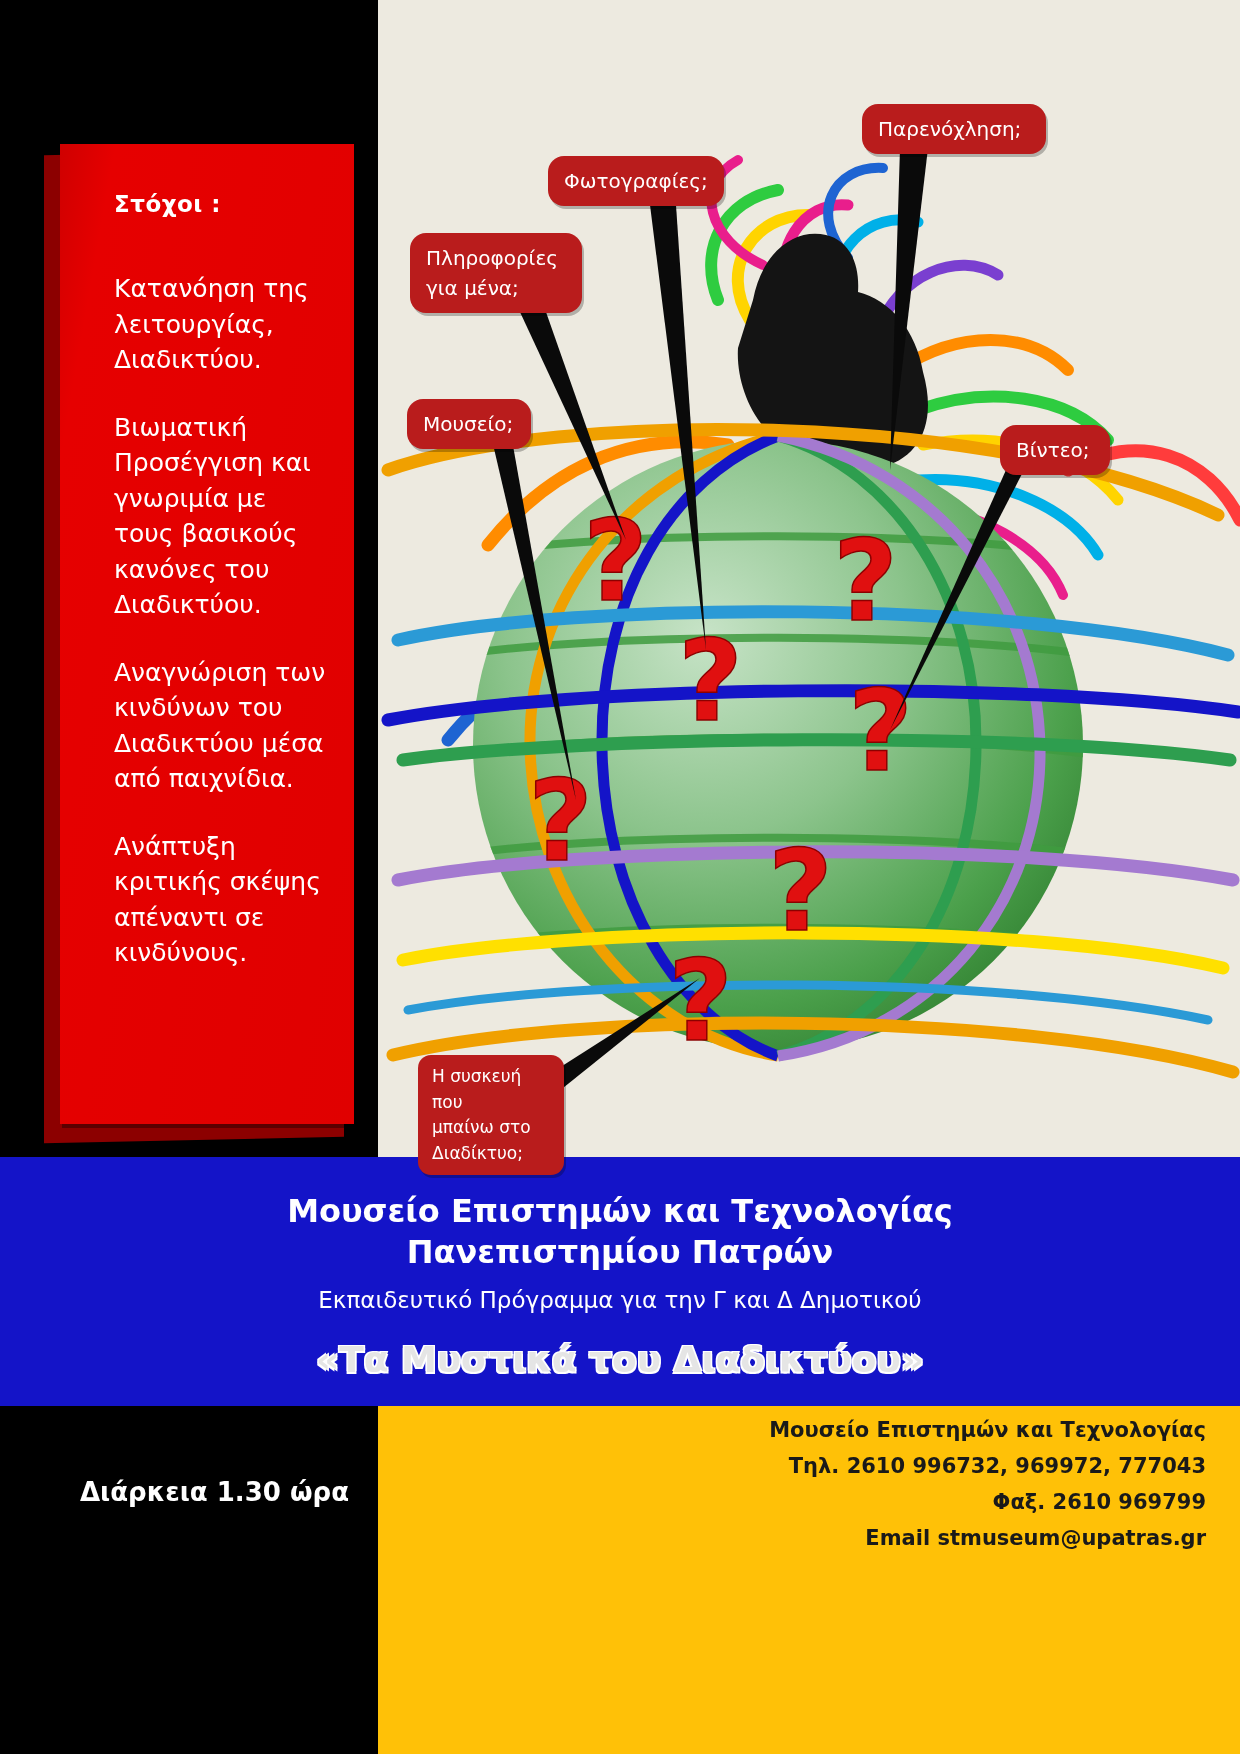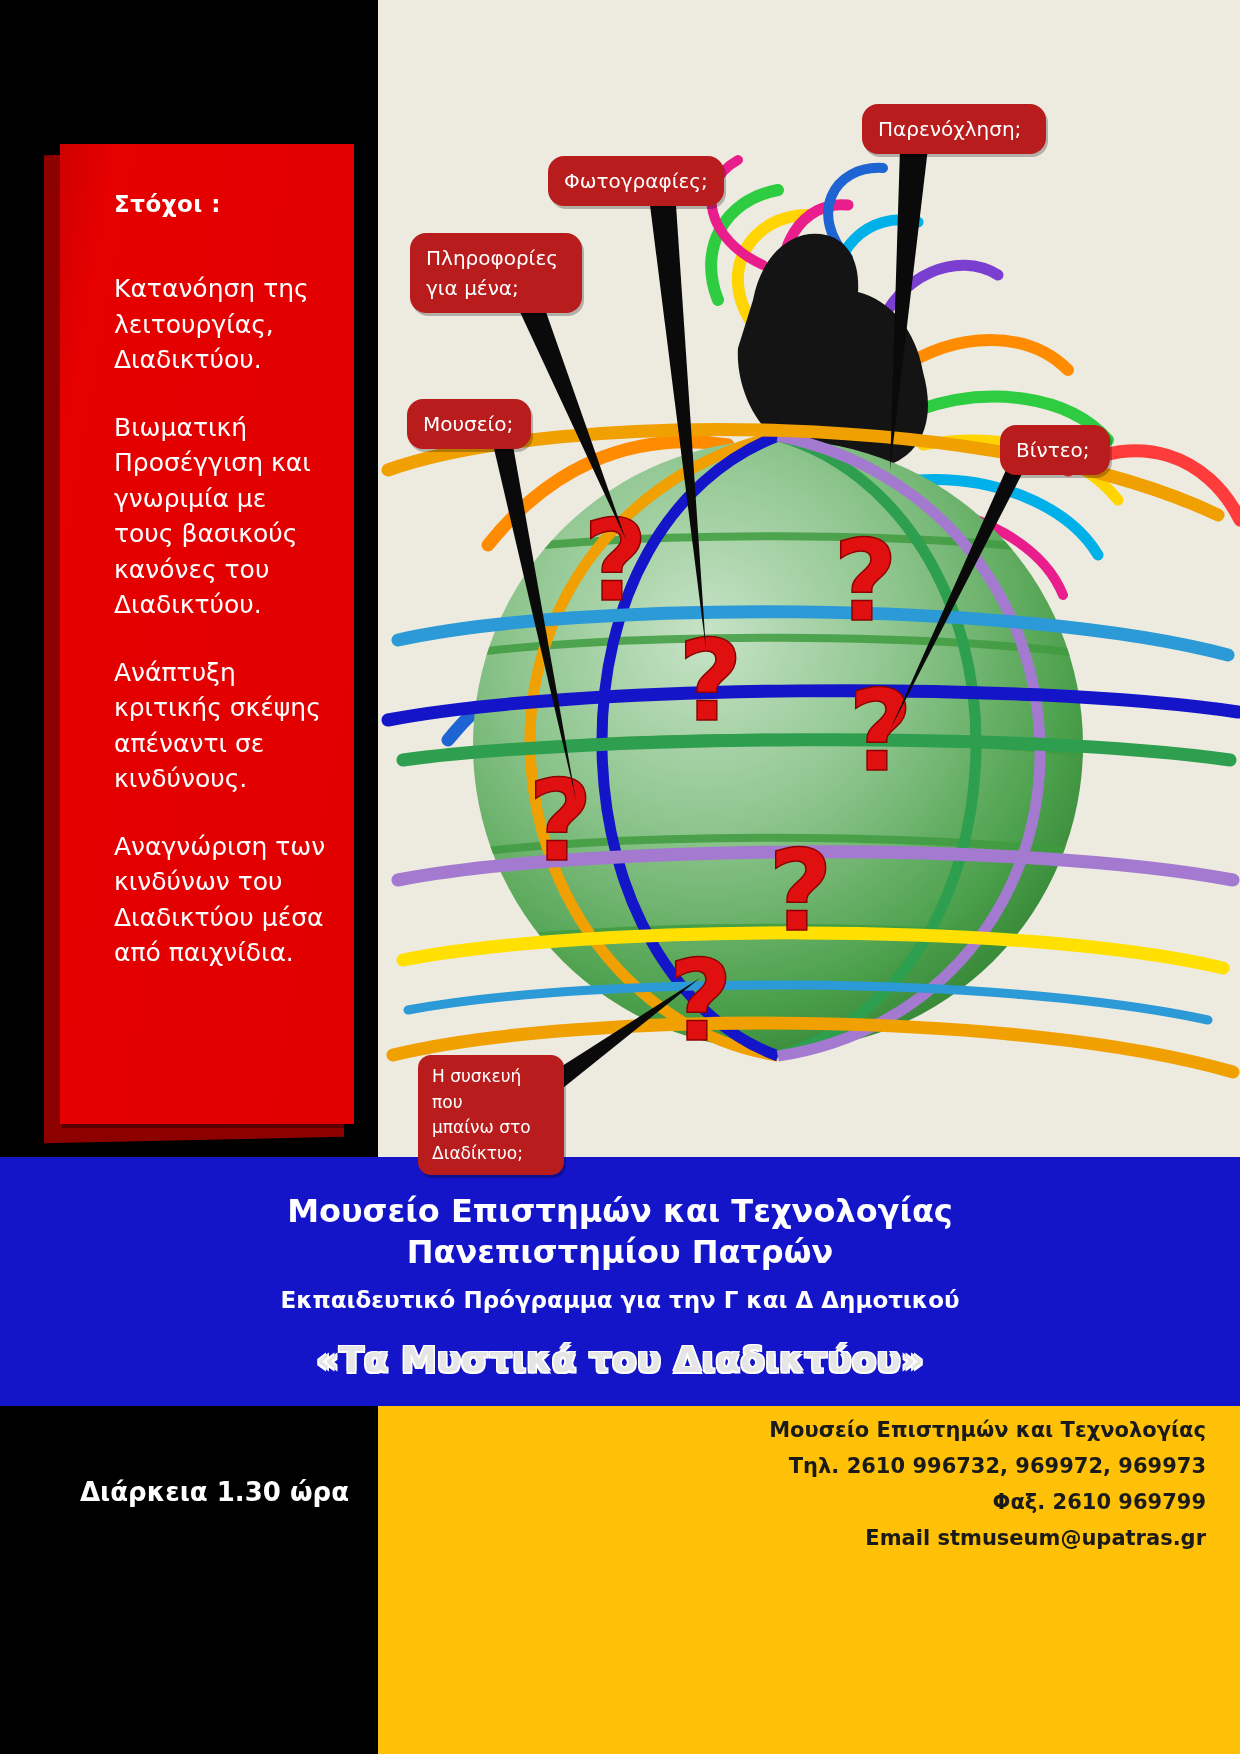--- a/index.html
+++ b/index.html
@@ -123,21 +123,21 @@
   }
   .band-title {
     font-size: 32px;
     font-weight: bold;
     line-height: 1.28;
     margin: 0;
   }
   .band-sub {
     font-size: 23px;
     margin: 14px 0 0 0;
-    font-weight: bold;
+    font-weight: normal;
   }
   .band-program {
     margin: 26px 0 0 0;
     font-size: 36px;
     font-weight: bold;
     color: #e5e5e5;
     text-shadow:
       -1.5px -1.5px 0 #ffffff,
        1.5px -1.5px 0 #ffffff,
       -1.5px  1.5px 0 #ffffff,
@@ -281,38 +281,38 @@
   <div class="bubble small" style="left:418px; top:1055px; width:118px;">Η συσκευή που
 μπαίνω  στο
 Διαδίκτυο;</div>
 
   <div class="red-shadow"></div>
   <div class="red-panel">
     <div class="red-panel-inner">
       <div class="red-title">Στόχοι :</div>
       <p class="red-item">Κατανόηση της λειτουργίας, Διαδικτύου.</p>
       <p class="red-item">Βιωματική Προσέγγιση και γνωριμία με τους βασικούς κανόνες του Διαδικτύου.</p>
+      <p class="red-item">Αναγνώριση των  κινδύνων του Διαδικτύου μέσα από παιχνίδια.</p>
       <p class="red-item">Ανάπτυξη κριτικής σκέψης απέναντι σε κινδύνους.</p>
-      <p class="red-item">Αναγνώριση των  κινδύνων του Διαδικτύου μέσα από παιχνίδια.</p>
     </div>
   </div>
 
   <div class="bg-blue-band"></div>
   <div class="band-inner">
     <div class="band-title">Μουσείο  Επιστημών και Τεχνολογίας</div>
     <div class="band-title">Πανεπιστημίου Πατρών</div>
     <div class="band-sub">Εκπαιδευτικό Πρόγραμμα για την Γ και Δ Δημοτικού</div>
     <div class="band-program">«Τα Μυστικά του Διαδικτύου»</div>
   </div>
 
   <div class="bg-black-bottom"></div>
   <div class="bg-yellow-box"></div>
 
   <div class="duration">Διάρκεια  1.30 ώρα</div>
 
   <div class="contact">
     <div>Μουσείο Επιστημών και Τεχνολογίας</div>
-    <div>Τηλ. 2610 996732, 969972, 969973</div>
+    <div>Τηλ. 2610 996732, 969972, 777043</div>
     <div>Φαξ. 2610 969799</div>
     <div>Email stmuseum@upatras.gr</div>
   </div>
 
 </div>
 
 </body></html>

